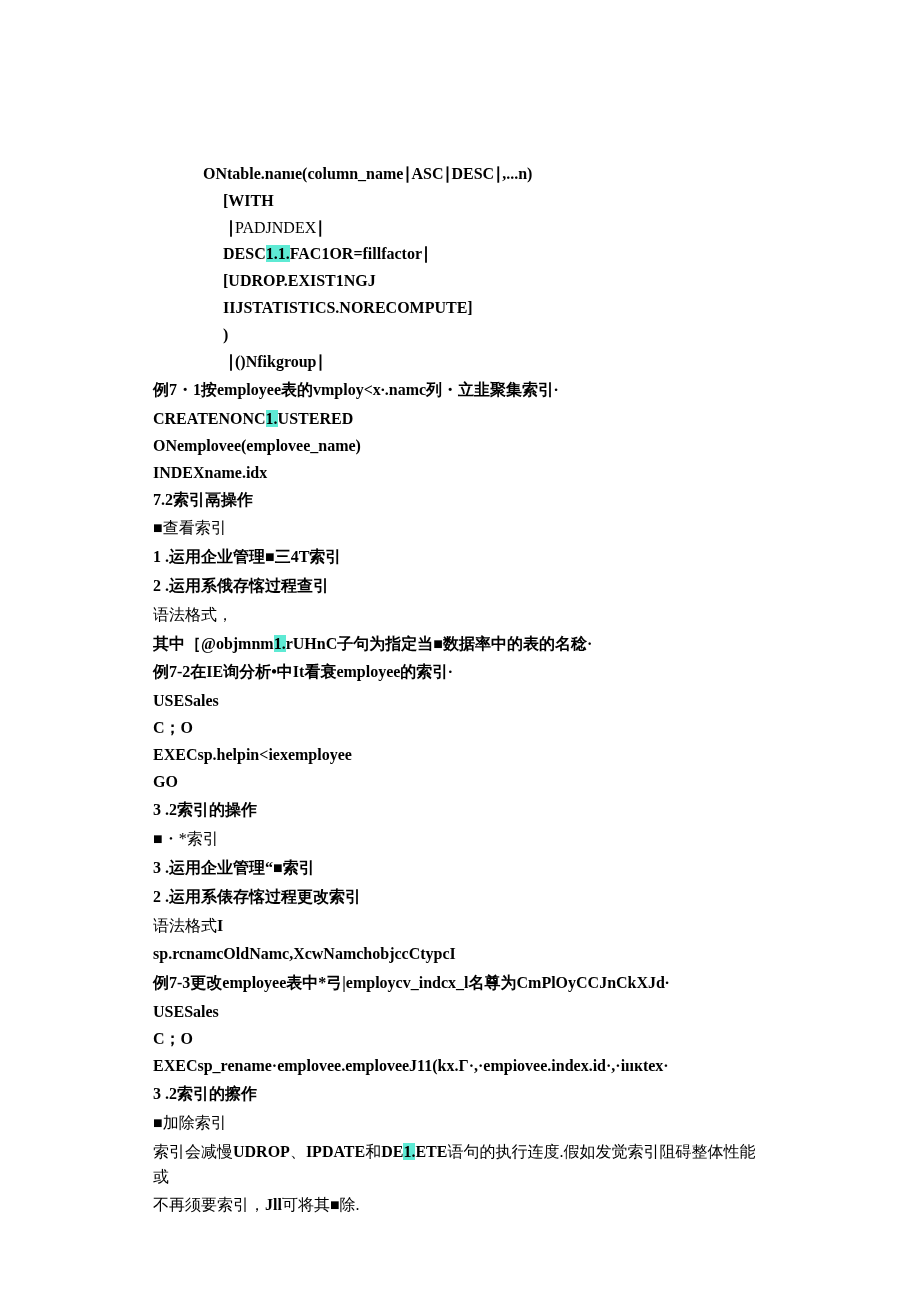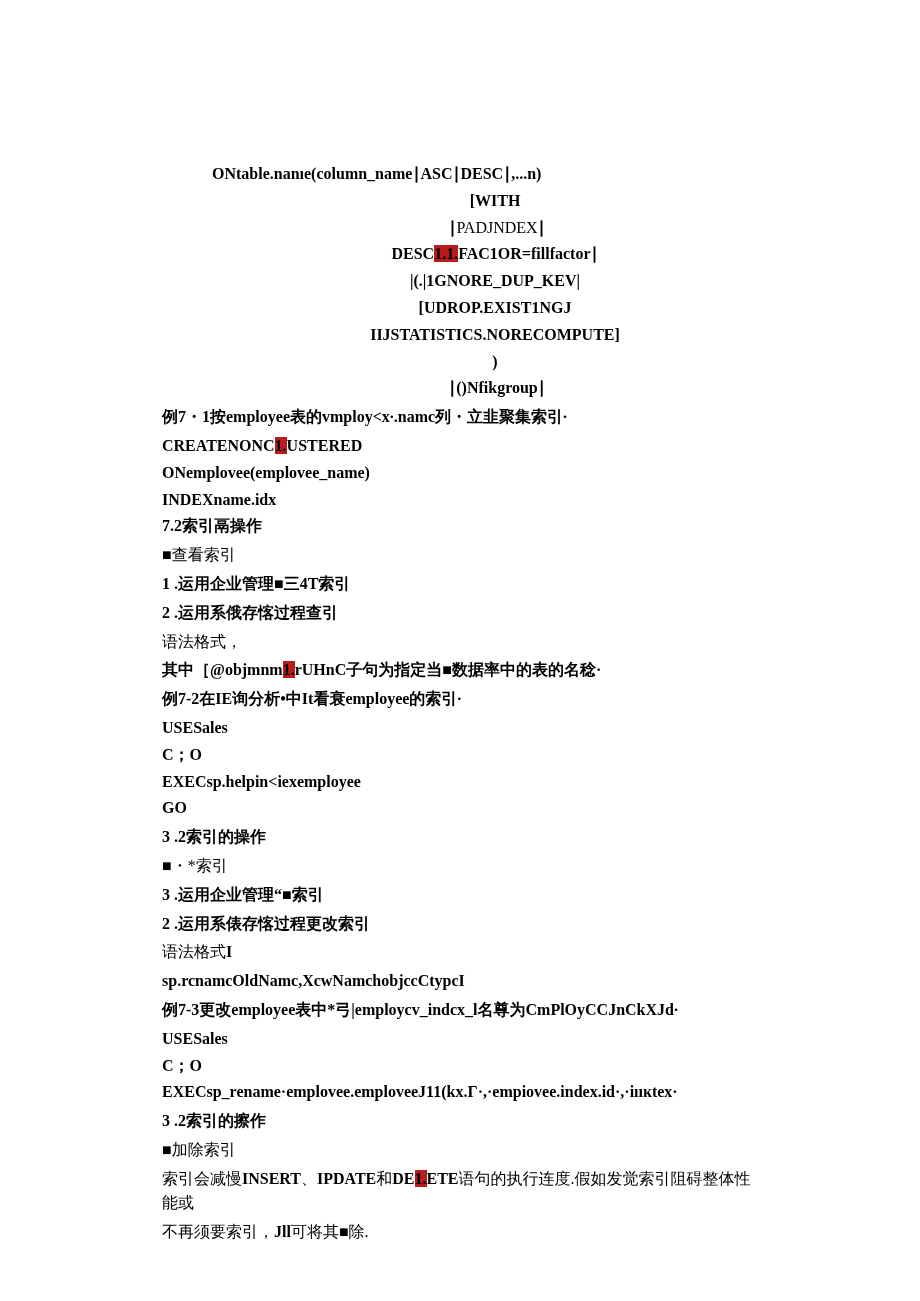--- a/index.html
+++ b/index.html
@@ -11,38 +11,37 @@
     color: #000;
     line-height: 1.55;
   }
   .page {
     width: 920px;
     min-height: 1301px;
     box-sizing: border-box;
     padding: 160px 150px 60px 150px;
   }
   .ind1 { padding-left: 50px; }
-  .ind2 { padding-left: 70px; text-align: center; }
+  .ind2 { padding-left: 70px; }
   .b { font-weight: bold; }
-  .hl { background: #b91c1c; }
-  .line { margin: 2px 12px; }
+  .hl { background: #5eead4; }
+  .line { margin: 2px 3px; }
   .gap { margin-top: 4px; margin-bottom: 4px; }
 </style>
 </head>
 <body>
 
 <div class="page">
 
   <div class="line b ind1">ONtable.nanıe(column_name∣ASC∣DESC∣,...n)</div>
   <div class="line b ind2">[WITH</div>
   <div class="line ind2">&nbsp;<span class="b">∣</span><span>PADJNDEX</span><span class="b">∣</span></div>
   <div class="line b ind2">
     <span>DESC</span><span class="hl">1.1.</span><span>FAC1OR=fillfactor∣</span>
   </div>
-  <div class="line b ind2">|(.|1GNORE_DUP_KEV|</div>
   <div class="line b ind2">[UDROP.EXIST1NGJ</div>
   <div class="line b ind2">IIJSTATISTICS.NORECOMPUTE]</div>
   <div class="line b ind2">)</div>
   <div class="line b ind2">&nbsp;<span>∣()Nfikgroup∣</span></div>
 
 
   <div class="line b gap">例7・1按employee表的vmploy&lt;x∙.namc列・立韭聚集索引∙</div>
   <div class="line b">
     <span>CREATENONC</span><span class="hl">1.</span><span>USTERED</span>
   </div>
@@ -70,19 +69,19 @@
   <div class="line gap"><span>语法格式</span><span class="b">I</span></div>
   <div class="line b">sp.rcnamcOldNamc,XcwNamchobjccCtypcI</div>
   <div class="line b gap">例7-3更改employee表中*弓|employcv_indcx_l名尊为CmPlOyCCJnCkXJd∙</div>
   <div class="line b">USESales</div>
   <div class="line b">C；O</div>
   <div class="line b">EXECsp_rename·emplovee.emploveeJ11(kx.Γ·,·empiovee.index.id·,·iııĸtex·</div>
 
   <div class="line b gap">3   .2索引的擦作</div>
   <div class="line gap">■加除索引</div>
   <div class="line gap">
-    <span>索引会减慢</span><span class="b">INSERT</span><span>、</span><span class="b">IPDATE</span><span>和</span><span class="b">DE</span><span class="b hl">1.</span><span class="b">ETE</span><span>语句的执行连度.假如发觉索引阻碍整体性能或</span>
+    <span>索引会减慢</span><span class="b">UDROP</span><span>、</span><span class="b">IPDATE</span><span>和</span><span class="b">DE</span><span class="b hl">1.</span><span class="b">ETE</span><span>语句的执行连度.假如发觉索引阻碍整体性能或</span>
   </div>
   <div class="line gap">
     <span>不再须要索引，</span><span class="b">Jll</span><span>可将其■除.</span>
   </div>
 
 </div>
 
 </body></html>

